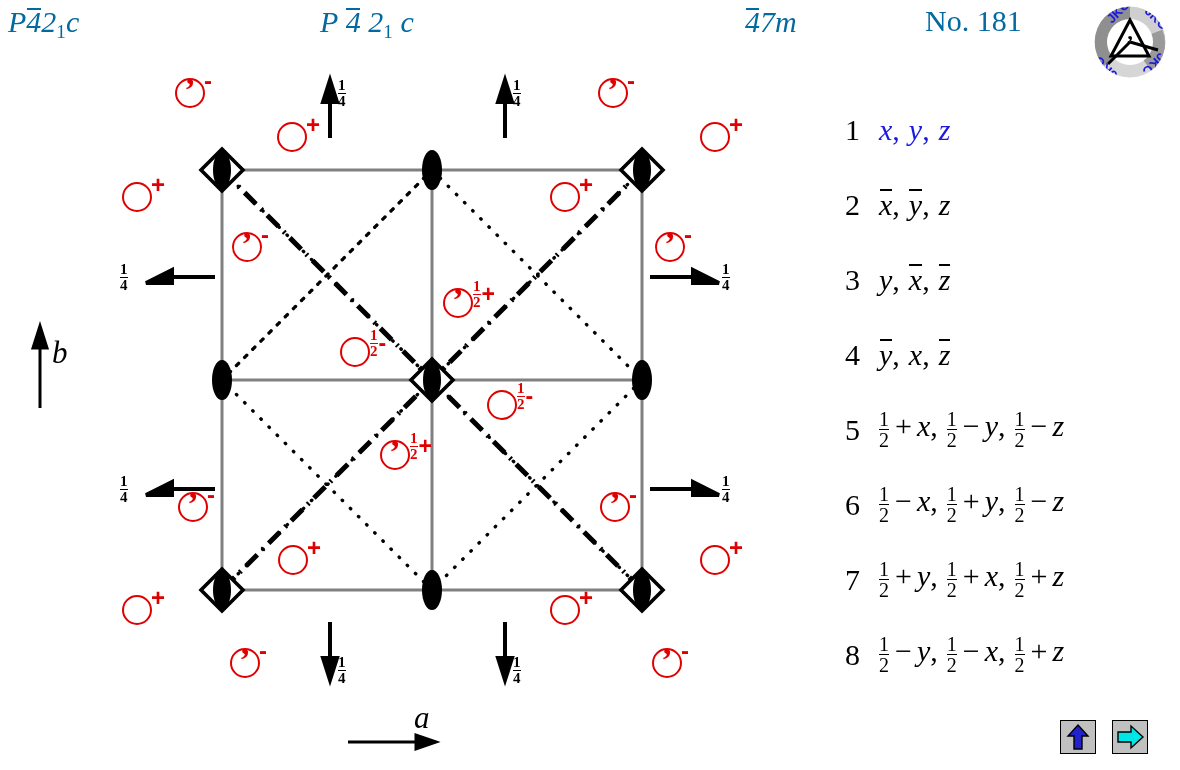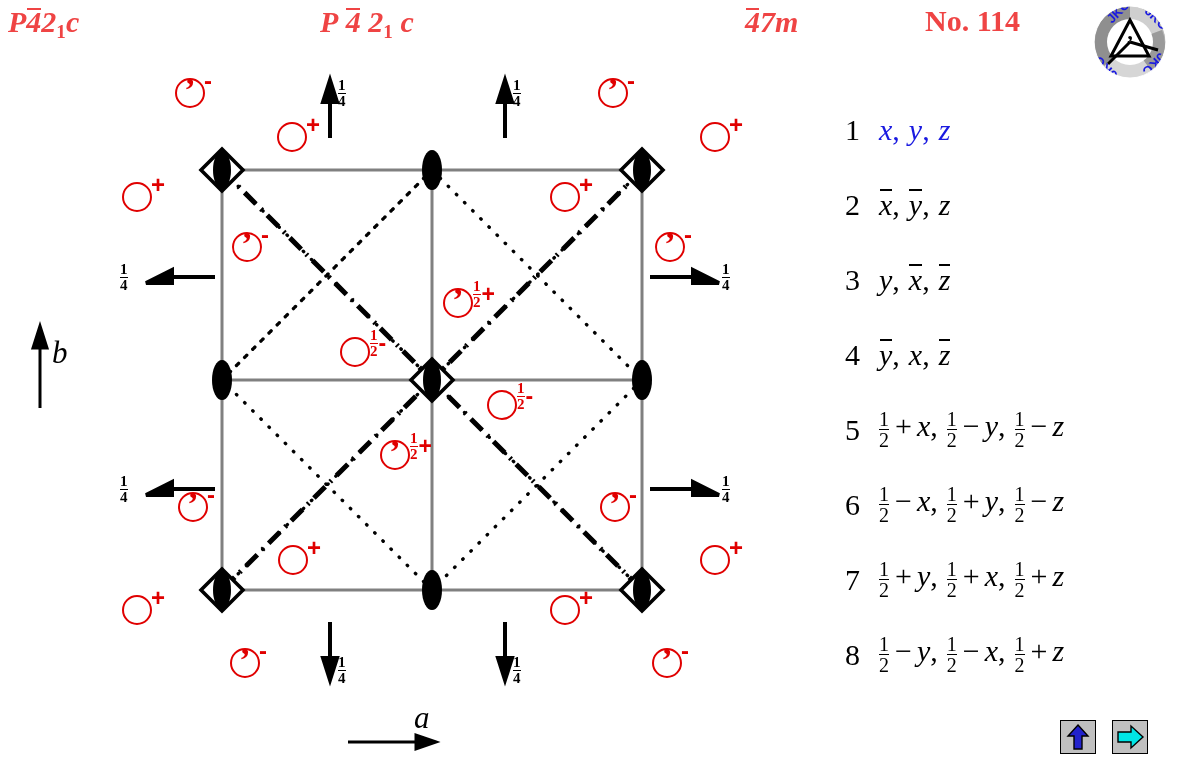--- a/index.html
+++ b/index.html
@@ -9,25 +9,24 @@
   body {
     width: 1180px; height: 770px;
     position: relative;
     font-family: "Liberation Serif", serif;
     overflow: hidden;
   }
   .abs { position: absolute; }
 
   
   .hdr {
-    color: #ef4444;
+    color: #0369a1;
     font-style: italic;
     white-space: nowrap;
     line-height: 1;
-    font-weight: bold;
   }
   #hg-short { left: 8px;  top: 6px;  font-size: 30px; }
   #hg-full  { left: 320px; top: 6px;  font-size: 30px; }
   #pointgrp { left: 745px; top: 6px;  font-size: 30px; }
   #ssgnum   { left: 925px; top: 6px;  font-size: 30px; font-style: normal; }
 
   .ital { font-style: italic; }
   .sub  { font-size: 0.64em; vertical-align: -0.32em; font-style: normal;}
   .ovl  { position: relative; display: inline-block; padding-top: 1px; }
   .ovl::before {
@@ -105,21 +104,21 @@
 </div>
 
 <div class="abs hdr" id="hg-full">
   <span class="ital">P</span>&nbsp;<span class="ital ovl">4</span>&nbsp;<span class="ital">2</span><span class="sub ital">1</span>&nbsp;<span class="ital">c</span>
 </div>
 
 <div class="abs hdr" id="pointgrp">
   <span class="ital ovl">4</span><span class="ital">7m</span>
 </div>
 
-<div class="abs hdr" id="ssgnum">No. 114</div>
+<div class="abs hdr" id="ssgnum">No. 181</div>
 
 <svg class="abs" id="logo" viewBox="0 0 76 76">
   <defs>
     <clipPath id="logoclip">
         <circle cx="38" cy="38" r="36"></circle>
       </clipPath>
   </defs>
   <g clip-path="url(#logoclip)">
     <circle cx="38" cy="38" r="36" fill="#b9b9b9"></circle>
     <path d="M38 38 L38 2 A36 36 0 0 1 70 26 Z" fill="#cfcfcf"></path>

